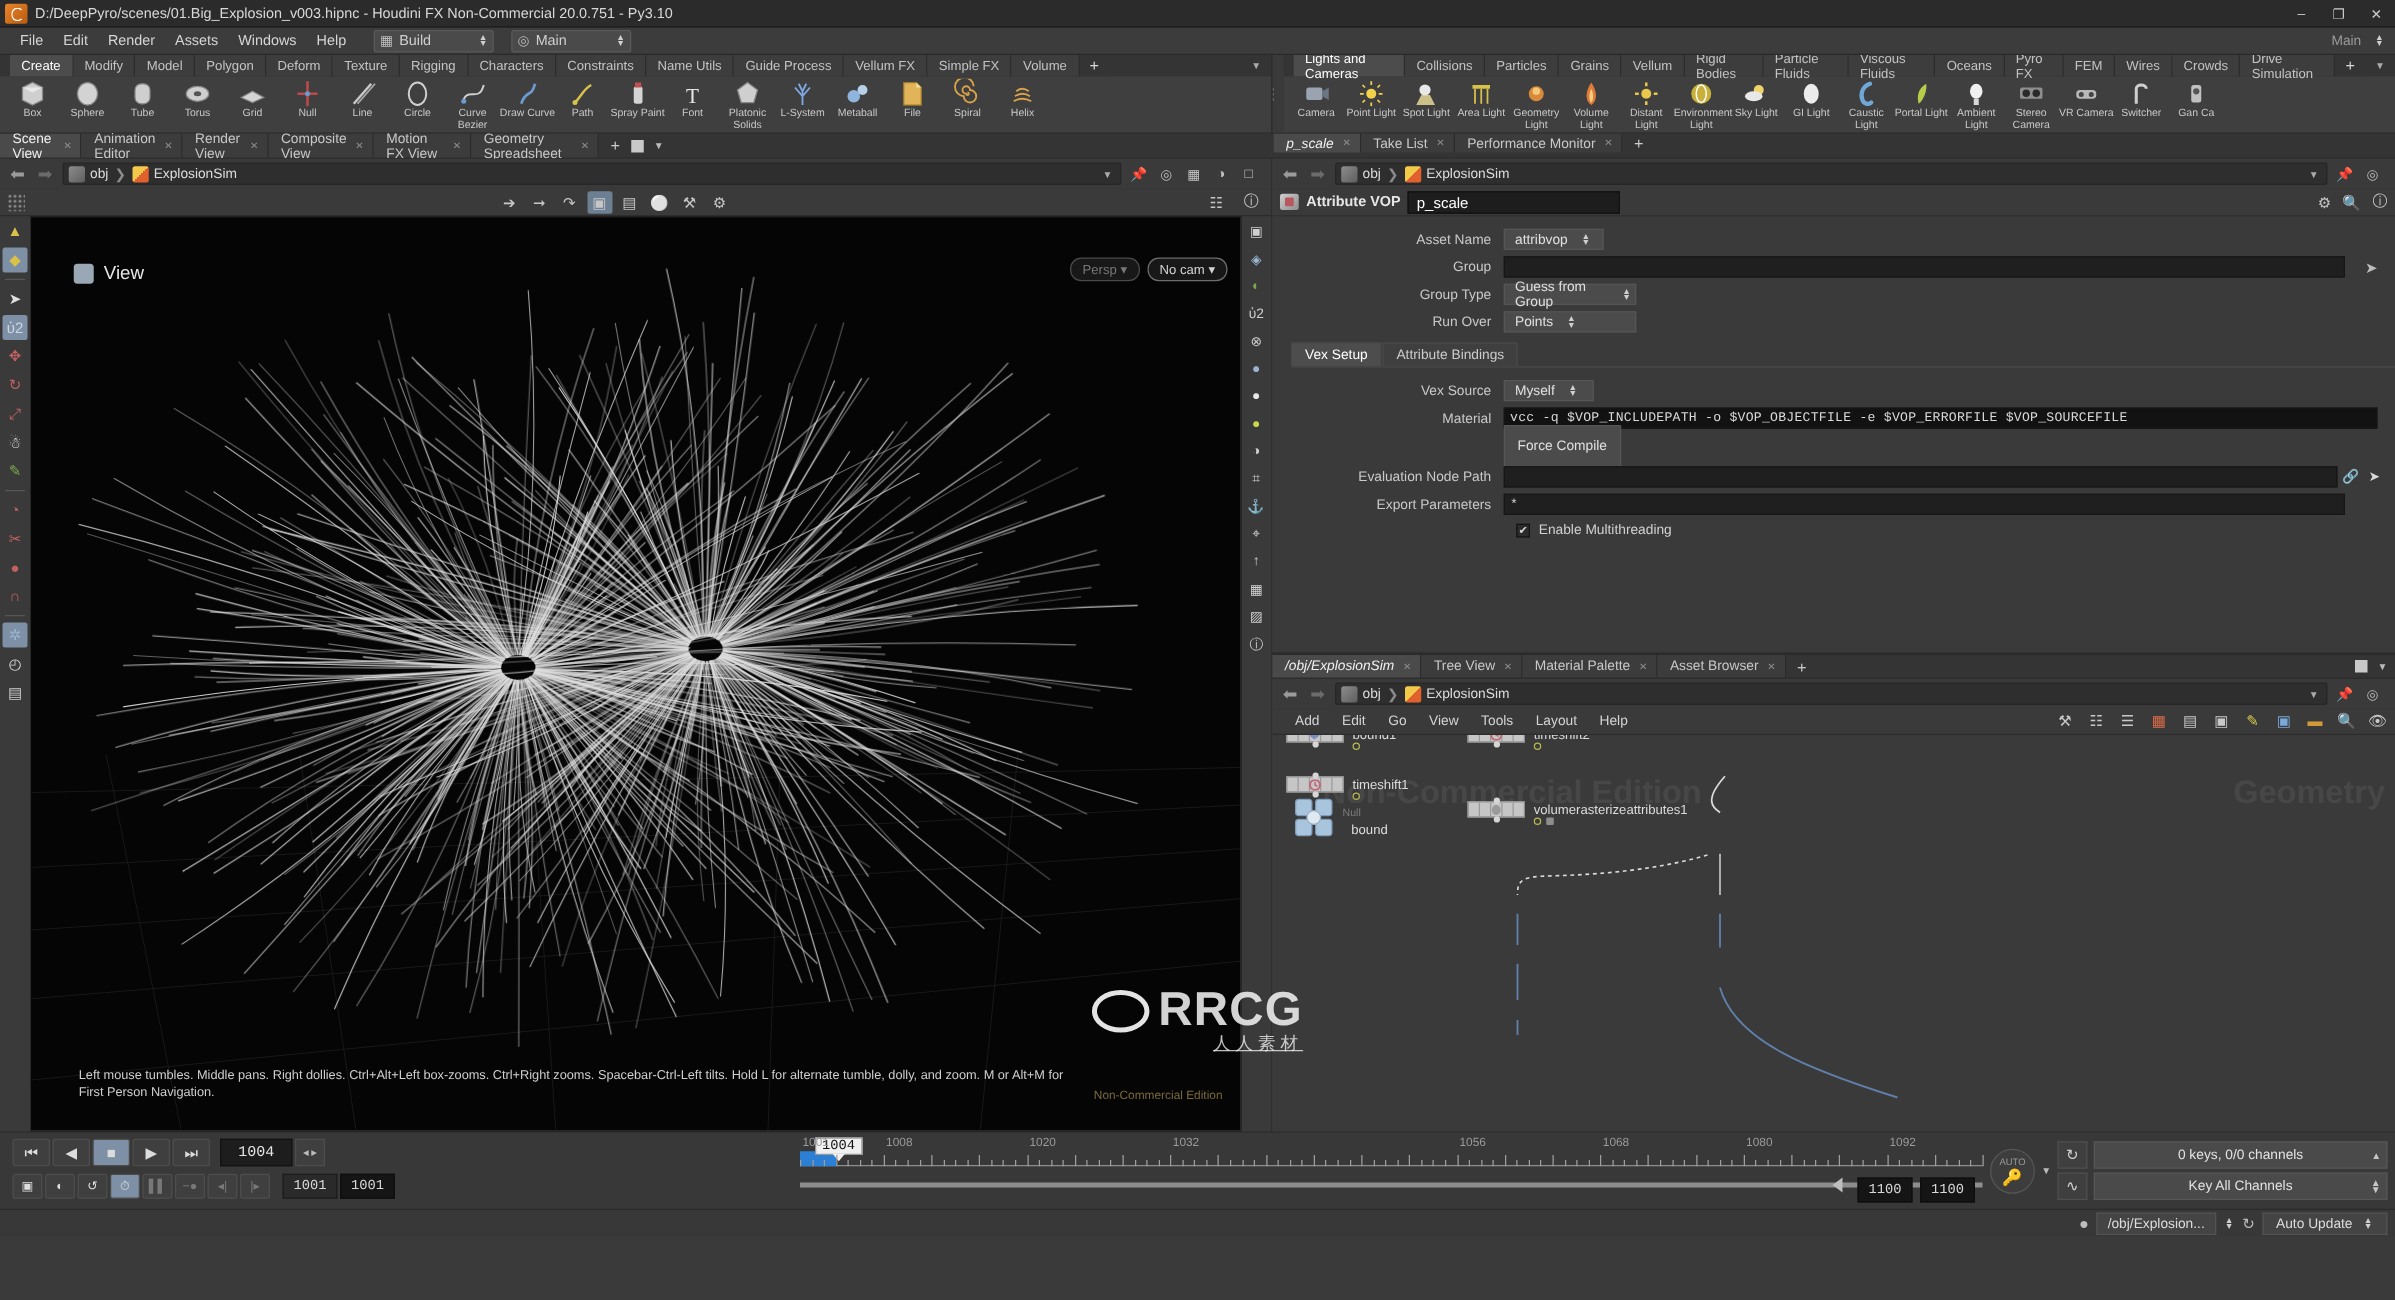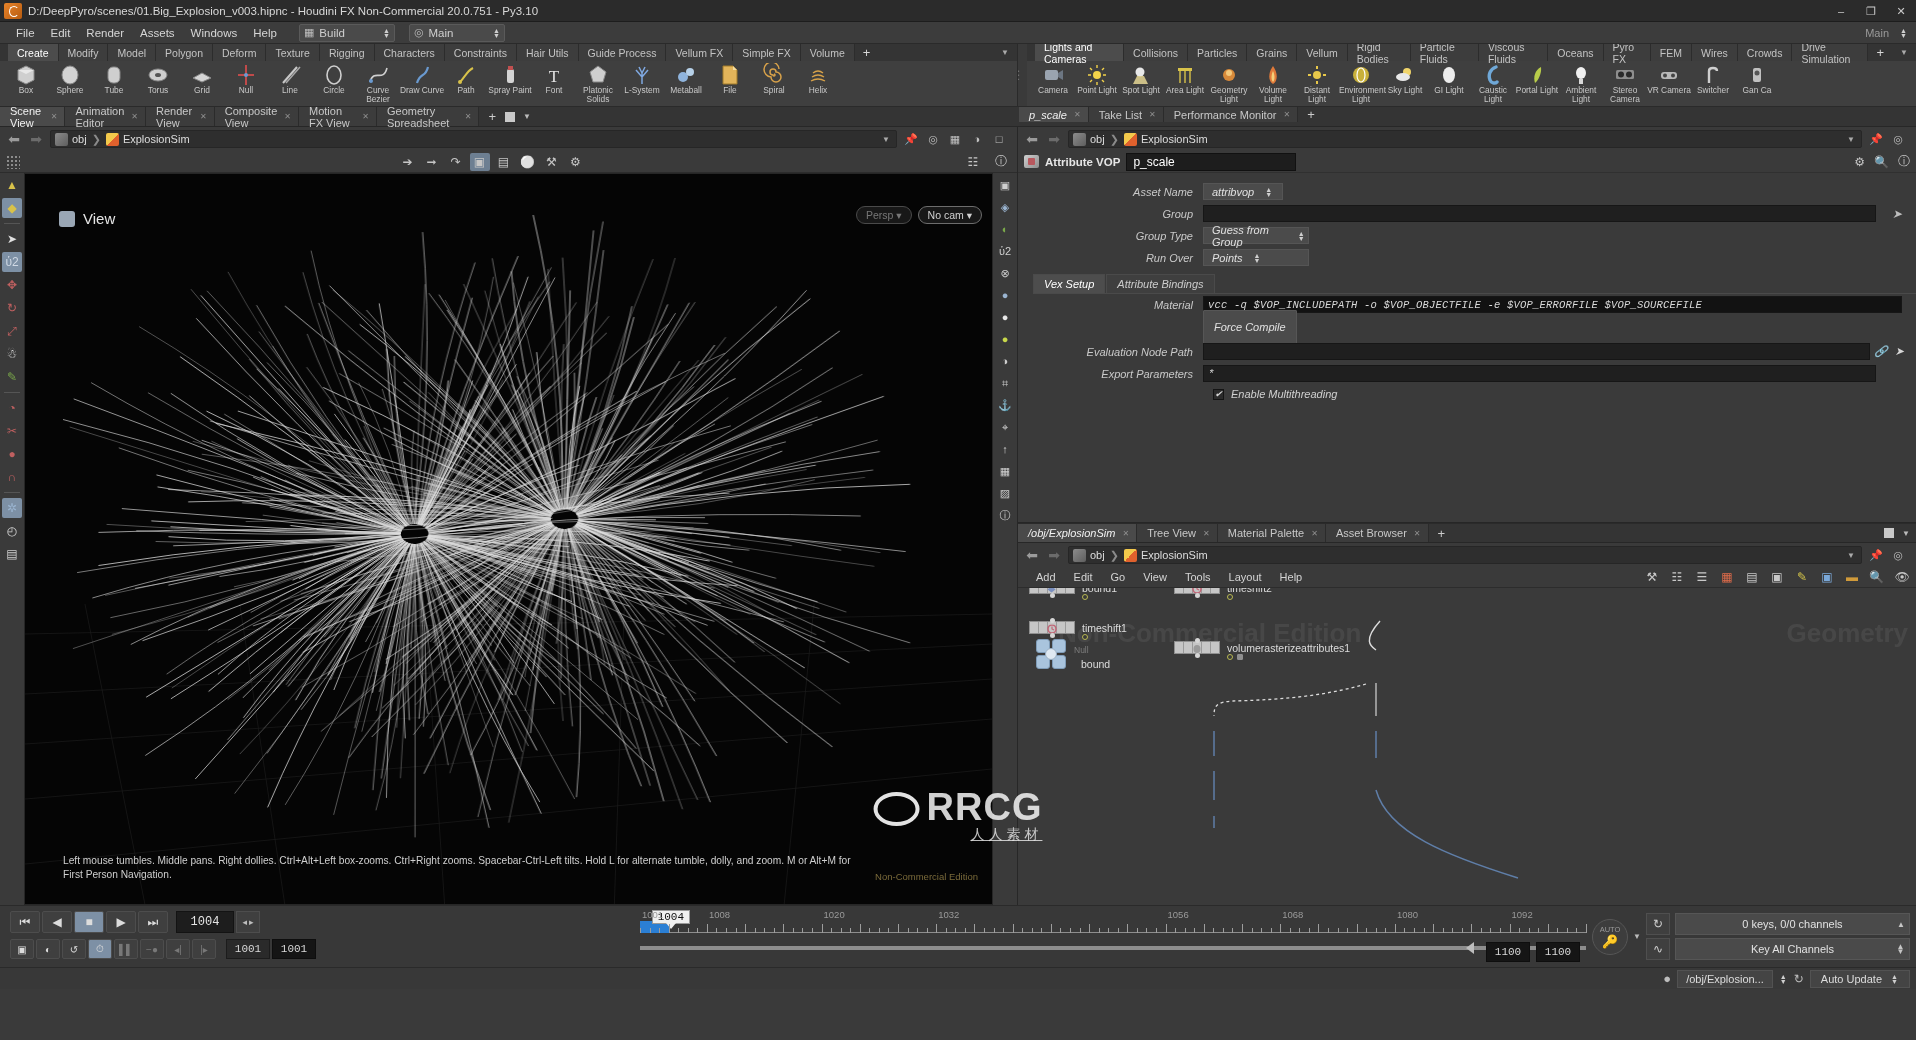--- a/index.html
+++ b/index.html
@@ -115,21 +115,21 @@
   .nced{ position:absolute; right:14px; bottom:22px; font-size:9.5px; color:#7a6a3a;}
 
   
   .parmpane{ height:396px; display:flex; flex-direction:column; background:#3a3a3a; border-bottom:1px solid #262626;}
   .parmheader{ height:22px; display:flex; align-items:center; background:#3a3a3a; padding:0 6px; gap:6px; border-bottom:1px solid #303030;}
   .parmheader .nodeicon{ width:15px;height:13px; background:linear-gradient(135deg,#d0d0d0,#8d8d8d); border-radius:2px; position:relative;}
   .parmheader .nodeicon:after{content:"";position:absolute;left:4px;top:3px;width:7px;height:7px;background:#b8585e;border-radius:1px;}
   .parmtype{ font-weight:bold; color:#e6e6e6; font-size:11.5px;}
   .parmname{ background:#1d1d1d; border:1px solid #111; color:#fff; font-size:12px; padding:1px 6px; min-width:170px;}
   .parmheader .right{ margin-left:auto; display:flex; gap:9px; align-items:center; color:#c4c4c4; font-size:12px;}
-  .parmbody{ flex:1; overflow:hidden; padding-top:8px; position:relative;font-style:italic;}
+  .parmbody{ flex:1; overflow:hidden; padding-top:8px; position:relative;}
   .prow{ display:flex; align-items:center; height:21px; margin-bottom:1px;}
   .plabel{ width:185px; text-align:right; padding-right:10px; font-size:11px; color:#c9c9c9; flex:none;}
   .pfield{ height:17px; background:#1f1f1f; border:1px solid #161616; flex:1; margin-right:40px; }
   .pfield.code{ background:#121212; color:#d9d9d9; font-family:"Liberation Mono", monospace; font-size:10.5px; padding:1px 4px; display:flex; align-items:center; letter-spacing:.2px; white-space:nowrap; overflow:hidden;}
   .pmenu{ height:17px; background:#4b4b4b; border:1px solid #555; display:flex; align-items:center; padding:0 3px 0 8px; font-size:11px; color:#e0e0e0;}
   .pmenu .mtext{ padding-right:10px;}
   .pbtn{ height:34px; background:#4b4b4b; border:1px solid #565656; font-size:11px; color:#e0e0e0; padding:1px 10px; display:inline-flex; align-items:center; border-radius:1px;}
   .ptabsrow{ display:flex; margin:6px 0 0 130px; border-bottom:1px solid #4a4a4a;}
   .ptbtn{ padding:3px 10px; font-size:11px; color:#ccc; background:#3f3f3f; border:1px solid #4a4a4a; border-bottom:none; margin-right:1px;}
   .ptbtn.active{ background:#4d4d4d; color:#fff;}
@@ -254,21 +254,21 @@
       <div class="shelftabs" id="shelf-left-tabs">
           <div class="stab active">Create</div>
           <div class="stab">Modify</div>
           <div class="stab">Model</div>
           <div class="stab">Polygon</div>
           <div class="stab">Deform</div>
           <div class="stab">Texture</div>
           <div class="stab">Rigging</div>
           <div class="stab">Characters</div>
           <div class="stab">Constraints</div>
-          <div class="stab">Hair Utils</div>
+          <div class="stab">Name Utils</div>
           <div class="stab">Guide Process</div>
           <div class="stab">Vellum FX</div>
           <div class="stab">Simple FX</div>
           <div class="stab">Volume</div>
           <div class="stab plus">+</div>
           <div class="dropcar">▼</div>
         </div>
       <div class="shelfitems" id="shelf-left-items">
           <div class="sitem">
             <div class="ico"><svg width="22" height="22" viewBox="0 0 22 22">
@@ -1442,20 +1442,30 @@
                   <span>▼</span>
                 </span>
             </div>
           </div>
 
           <div class="ptabsrow" style="margin-left:15px;">
             <div class="ptbtn active">Vex Setup</div>
             <div class="ptbtn">Attribute Bindings</div>
           </div>
 
+          <div class="prow" style="margin-top:8px;">
+            <div class="plabel">Vex Source</div>
+            <div class="pmenu" style="flex:none;width:72px;">
+              <span class="mtext">Myself</span>
+              <span class="spin">
+                  <span>▲</span>
+                  <span>▼</span>
+                </span>
+            </div>
+          </div>
 
           <div class="prow">
             <div class="plabel">Material</div>
             <div class="pfield code" style="margin-right:14px;">vcc -q $VOP_INCLUDEPATH -o $VOP_OBJECTFILE -e $VOP_ERRORFILE $VOP_SOURCEFILE</div>
           </div>
 
           <div class="prow">
             <div class="plabel"></div>
             <div class="pbtn">Force Compile</div>
           </div>

